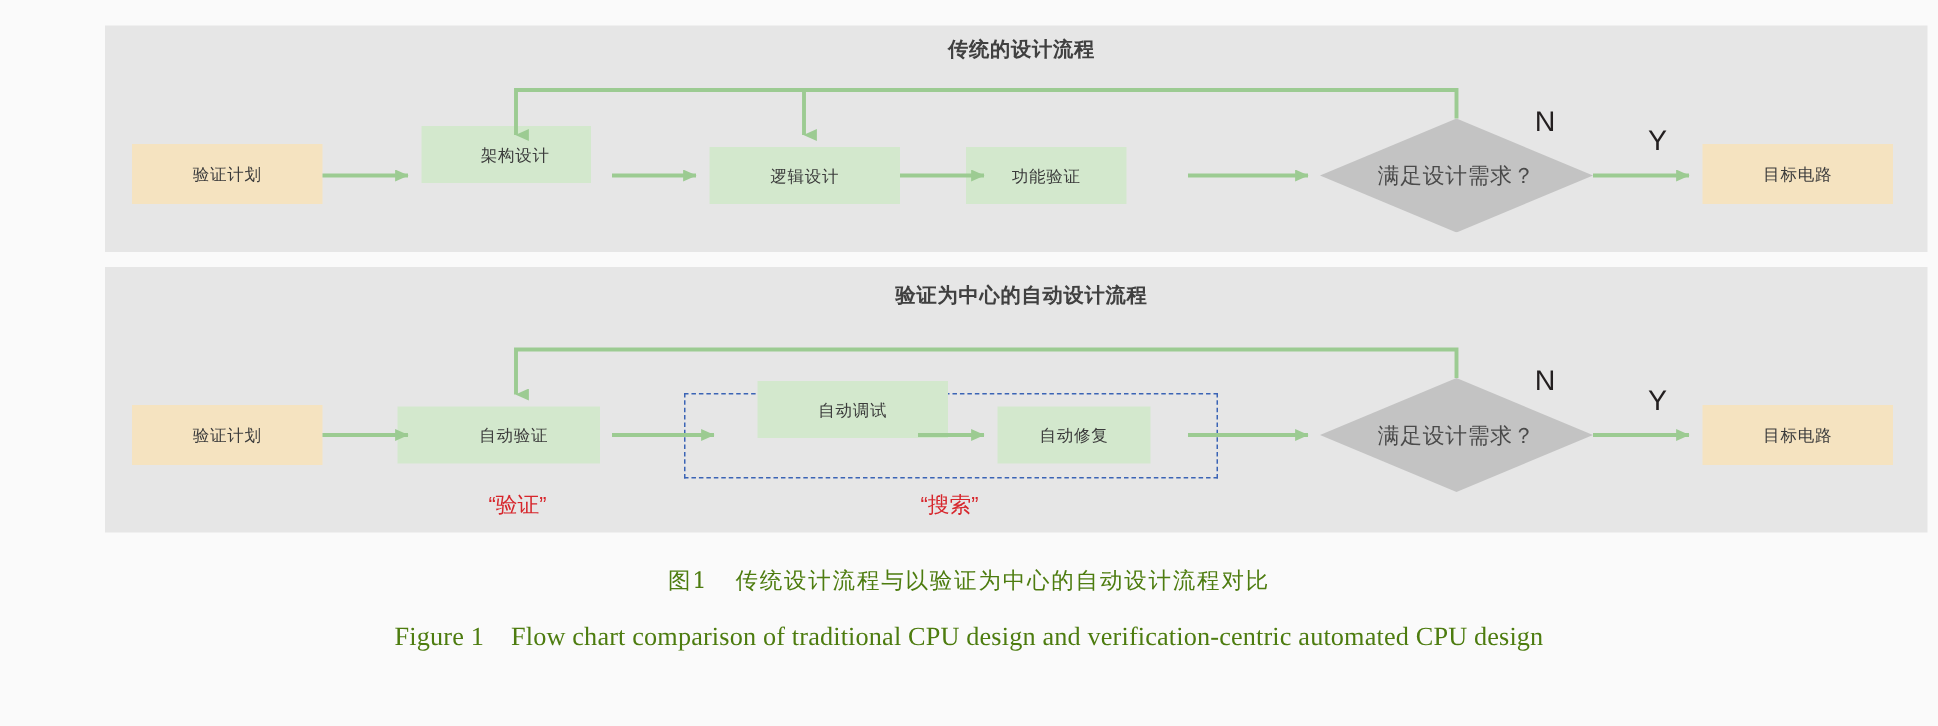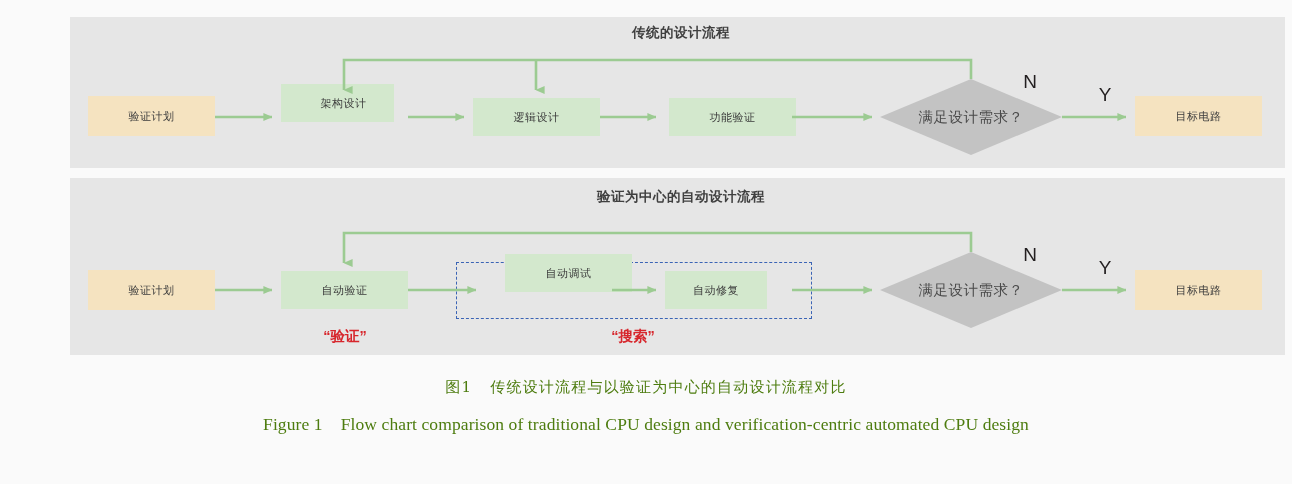--- a/index.html
+++ b/index.html
@@ -82,21 +82,21 @@
     position: absolute;
     font-size: 19px;
     color: #231f20;
     font-family: "Liberation Sans", "DejaVu Sans", sans-serif;
     transform: translate(-50%, -50%);
   }
 
   .annot {
     position: absolute;
     color: #d7262c;
-    font-weight: bold;
+    font-weight: normal;
     font-size: 14.5px;
     white-space: nowrap;
     transform: translateX(-50%);
   }
 
   .dashed-group {
     position: absolute;
     border: 1.4px dashed #3b64b5;
     box-sizing: border-box;
   }
@@ -139,42 +139,42 @@
   <div class="panel" id="panel-traditional"></div>
 
   <div class="flow-title" id="title-traditional">传统的设计流程</div>
 
   <div class="node node-terminal" style="left:88px; top:96px; width:127px; height:40px;">验证计划</div>
 
   <div class="node node-process" style="left:281px; top:84px; width:101px; height:38px;padding-left:12px;">架构设计</div>
 
   <div class="node node-process" style="left:473px; top:98px; width:127px; height:38px;">逻辑设计</div>
 
-  <div class="node node-process" style="left:669px; top:98px; width:127px; height:38px;text-align:right;">功能验证</div>
+  <div class="node node-process" style="left:644px; top:98px; width:107px; height:38px;text-align:right;">功能验证</div>
 
   <div class="diamond" style="left:880px; top:79px;">
     <div class="shape"></div>
     <div class="dlabel">满足设计需求？</div>
   </div>
 
   <div class="branch-label" style="left:1030px; top:82px;">N</div>
 
   <div class="branch-label" style="left:1105px; top:95px;">Y</div>
 
   <div class="node node-terminal" style="left:1135px; top:96px; width:127px; height:40px;">目标电路</div>
 
   <div class="panel" id="panel-automated"></div>
 
   <div class="flow-title" id="title-automated">验证为中心的自动设计流程</div>
 
   <div class="dashed-group" style="left:456px; top:262px; width:356px; height:57px;"></div>
 
   <div class="node node-terminal" style="left:88px; top:270px; width:127px; height:40px;">验证计划</div>
 
-  <div class="node node-process" style="left:281px; top:271px; width:127px; height:38px;">自动验证</div>
+  <div class="node node-process" style="left:265px; top:271px; width:115px; height:38px;padding-left:20px;">自动验证</div>
 
   <div class="node node-process" style="left:485px; top:254px; width:127px; height:38px;margin-left:20px;">自动调试</div>
 
   <div class="node node-process" style="left:665px; top:271px; width:102px; height:38px;">自动修复</div>
 
   <div class="diamond" style="left:880px; top:252px;">
     <div class="shape"></div>
     <div class="dlabel">满足设计需求？</div>
   </div>
 

